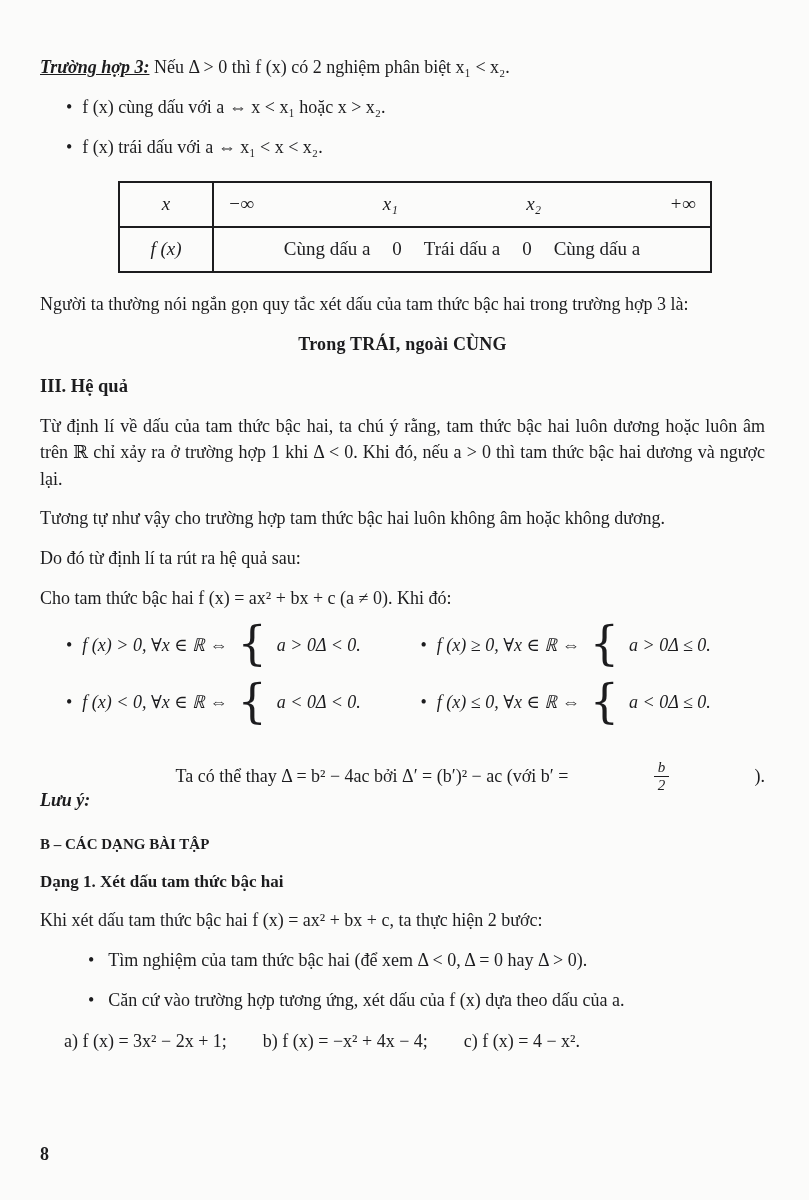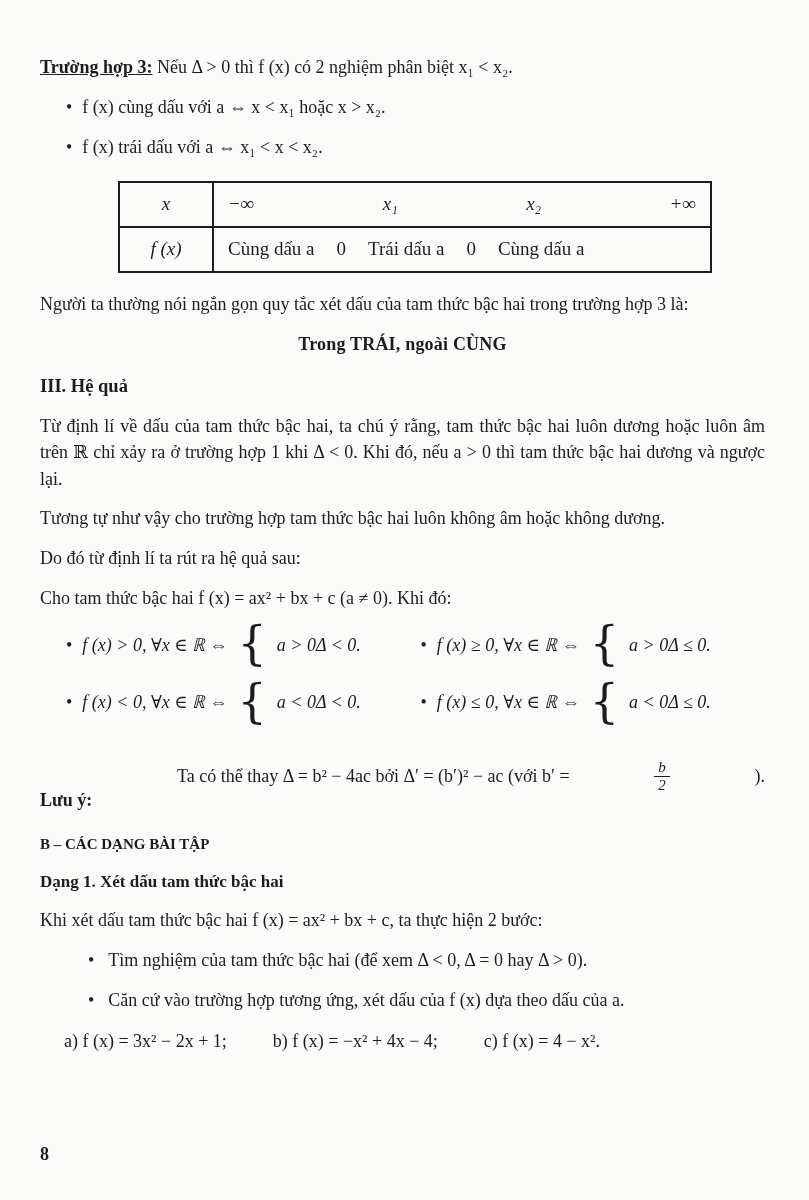--- a/index.html
+++ b/index.html
@@ -5,42 +5,42 @@
   html,body{margin:0;padding:0;}
   body{
     width:809px;height:1200px;background:#fbfbfa;color:#1c1c1e;
     font-family:"Liberation Serif","DejaVu Serif",serif;
     font-size:18px;line-height:1.48;
     position:relative;overflow:hidden;
   }
   .page{box-sizing:border-box;width:809px;height:1200px;padding:54px 44px 0 40px;position:relative;}
   p{margin:0 0 13px 0;text-align:justify;}
   .b{font-weight:bold;}
-  .i{margin-top:48px;}
+  .i{font-style:italic;margin-top:48px;}
   .u{text-decoration:underline;}
   .center{text-align:center;}
 
   .bullet-line{display:flex;gap:10px;margin:0 0 14px 0;padding-left:26px;align-items:baseline;}
   .bullet-line .bullet-char{flex:0 0 auto;}
   .bullet-line.deep{padding-left:48px;gap:14px;}
 
   
   .sign-table{
     width:592px;margin:20px 0 18px 78px;
     border:1.6px solid #1c1c1e;border-collapse:collapse;display:grid;
     grid-template-columns:94px 1fr;
   }
   .sign-table .cell{
     min-height:45px;display:flex;align-items:center;
     border:1.2px solid #1c1c1e;padding:2px 14px;box-sizing:border-box;
     font-style:italic;font-size:19px;
   }
   .sign-table .c1{justify-content:center;}
   .sign-table .r1c2{justify-content:space-between;}
-  .sign-table .r2c2{gap:22px;font-style:normal;}
+  .sign-table .r2c2{justify-content:center;gap:22px;font-style:normal;}
 
   h2,h3,h4{margin:0;}
   .heading-3{font-size:18.5px;font-weight:bold;margin:4px 0 12px 0;}
   .rule-line{font-weight:bold;margin:4px 0 16px 0;letter-spacing:.2px;}
 
   .cond-grid{
     display:grid;grid-template-columns:1fr 1fr;
     padding-left:26px;row-gap:16px;column-gap:10px;margin:2px 0 16px 0;
   }
   .cond{display:flex;align-items:center;gap:10px;}
@@ -48,21 +48,21 @@
   .brace{font-size:46px;font-weight:300;line-height:.9;transform:translateY(-1px);font-family:"DejaVu Serif",serif;}
   .cond-sys{display:inline-flex;flex-direction:row;line-height:1.35;font-style:italic;}
 
   .note-line{display:flex;align-items:center;flex-wrap:nowrap;gap:0;margin:6px 0 18px 0;justify-content:space-between;}
   .frac{display:inline-flex;flex-direction:column;align-items:center;font-size:15px;line-height:1.15;vertical-align:middle;font-style:italic;}
   .frac .num{border-bottom:1.2px solid #1c1c1e;padding:0 4px;}
 
   .heading-B{font-size:15px;font-weight:bold;margin:19px 0 14px 0;}
   .heading-dang{font-size:17px;font-weight:bold;margin:0 0 13px 0;}
 
-  .eq-row{display:flex;gap:46px;padding-left:24px;}
+  .eq-row{display:flex;gap:36px;padding-left:24px;}
   .eq-row span{white-space:nowrap;}
 
   .page-number{position:absolute;left:40px;bottom:32px;font-weight:bold;font-size:18px;}
 </style>
 </head>
 <body>
 
 <div class="page">
 
   <p>

